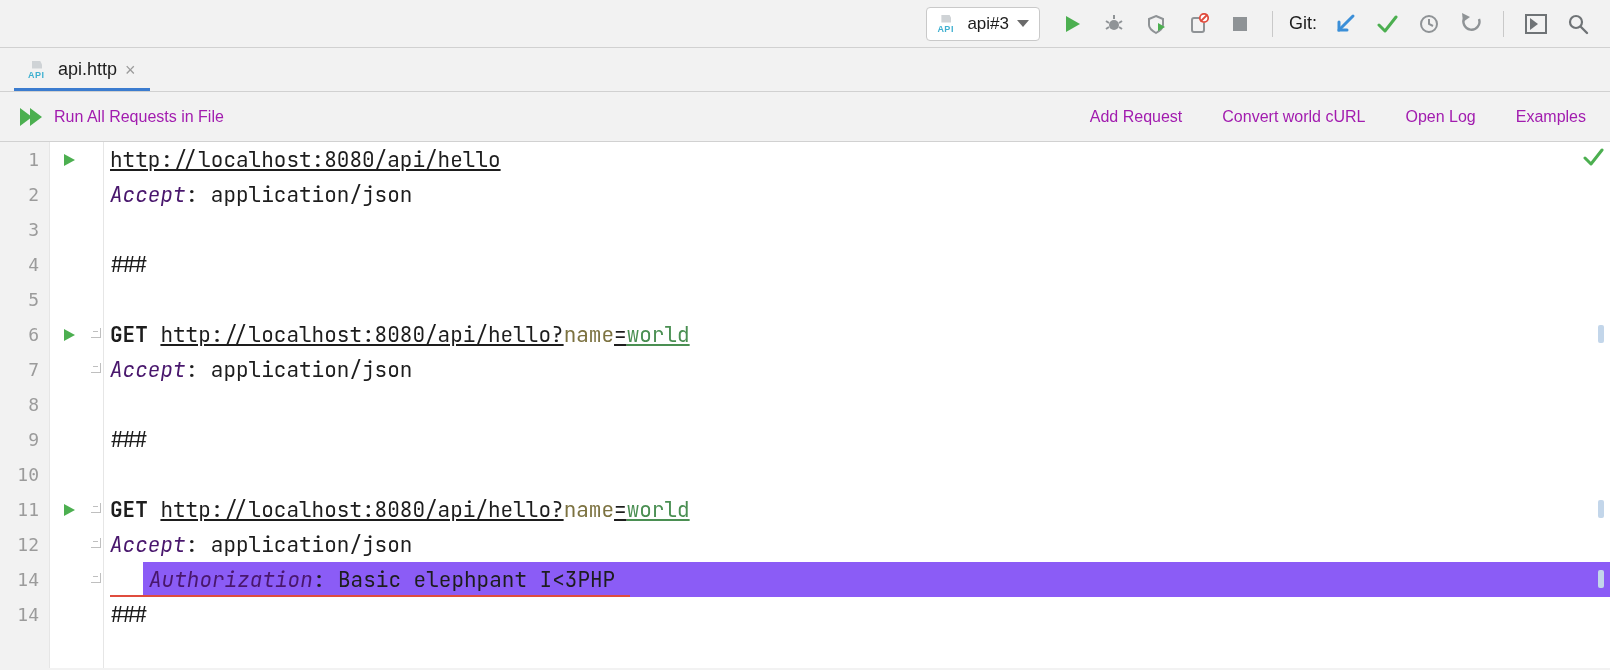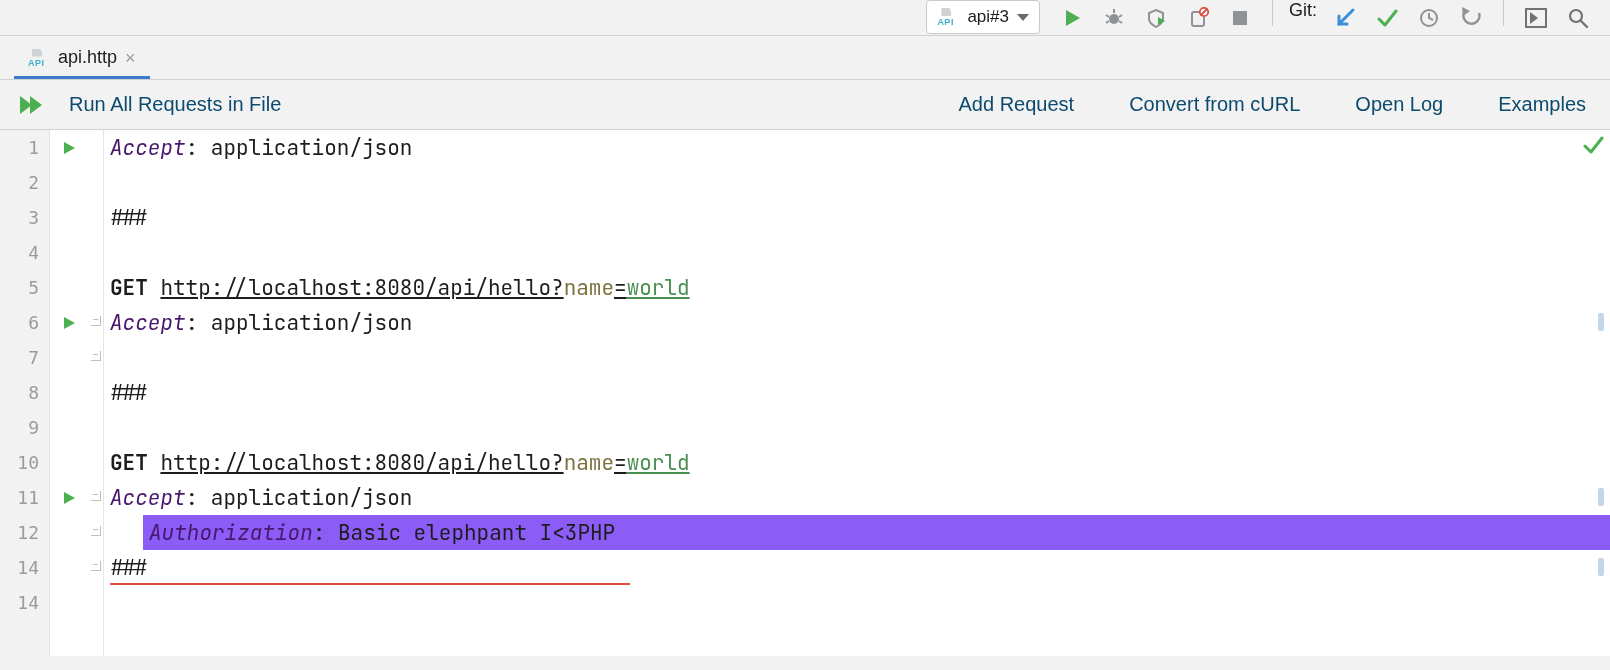--- a/index.html
+++ b/index.html
@@ -1,21 +1,22 @@
 <!DOCTYPE html>
 <html><head>
 <meta charset="utf-8">
 <style>
   * { box-sizing: border-box; margin: 0; padding: 0; }
   html, body { width: 1610px; height: 670px; font-family: -apple-system, "Segoe UI", Arial, sans-serif; background: #f2f2f2; overflow: hidden; }
 
   
   .top-toolbar {
-    height: 36px;
+    height: 48px;
     display: flex;
+    align-items: center;
     justify-content: flex-end;
     padding: 0 14px;
     gap: 6px;
     border-bottom: 1px solid #d1d1d1;
     background: #f2f2f2;
   }
   .run-combo {
     display: flex; align-items: center; gap: 8px;
     background: #fff; border: 1px solid #c9c9c9; border-radius: 4px;
     height: 34px; padding: 0 10px; margin-right: 8px;
@@ -54,21 +55,21 @@
   .file-tab .name { font-size: 18px; color: #1d1d1d; }
   .close-x { color: #9b9b9b; font-size: 18px; line-height: 1; }
 
   
   .http-bar {
     height: 50px; display: flex; align-items: center; justify-content: space-between;
     padding: 0 24px 0 18px; background: #f2f2f2; border-bottom: 1px solid #d1d1d1;
   }
   .http-left { display: flex; align-items: center; gap: 10px; }
   .http-right { display: flex; align-items: center; gap: 40px; }
-  .link { font-size: 20px; color: #0c4a6e; cursor: pointer; margin-left: 15px; }
+  .link { font-size: 16px; color: #a21caf; cursor: pointer; }
 
   
   .editor { display: flex; height: calc(670px - 50px - 44px - 50px); background: #fff; position: relative; }
   .gutter-nums { width: 50px; background: #f2f2f2; border-right: 1px solid #e6e6e6; }
   .gutter-run  { width: 38px; background: #fff; border-right: 0; }
   .gutter-fold { width: 16px; background: #fff; border-right: 1px solid #e6e6e6; }
   .code        { flex: 1; position: relative; font-family: "JetBrains Mono", Menlo, Consolas, monospace; font-size: 21px; }
   .row { height: 35px; line-height: 35px; }
   .num { text-align: right; padding-right: 10px; color: #9b9b9b; font-size: 18px; font-family: Menlo, Consolas, monospace; }
   .run-tri { display:flex; align-items:center; justify-content:center; }
@@ -194,21 +195,21 @@
 <div class="http-bar">
   <div class="http-left">
     <svg width="26" height="22" viewBox="0 0 26 22">
       <polygon points="2,2 14,11 2,20" fill="#4caf50"></polygon>
       <polygon points="12,2 24,11 12,20" fill="#4caf50"></polygon>
     </svg>
     <span class="link">Run All Requests in File</span>
   </div>
   <div class="http-right">
     <span class="link">Add Request</span>
-    <span class="link">Convert from cURL</span>
+    <span class="link">Convert world cURL</span>
     <span class="link">Open Log</span>
     <span class="link">Examples</span>
   </div>
 </div>
 
 <div class="editor">
   <div class="gutter-nums" id="g-nums">
       <div class="row num">1</div>
       <div class="row num">2</div>
       <div class="row num">3</div>
@@ -275,20 +276,21 @@
       </div>
       <div class="row fold">
         <span class="fold-mark"></span>
       </div>
       <div class="row fold"></div>
     </div>
   <div class="code" id="code">
     <svg class="check" width="22" height="22" viewBox="0 0 22 22">
         <polyline points="3,12 9,18 20,4" fill="none" stroke="#4caf50" stroke-width="3" stroke-linecap="round" stroke-linejoin="round"></polyline>
       </svg>
+  <div class="row"><span class="c-url">http://localhost:8080/api/hello</span></div>
       <div class="row"><span class="c-header">Accept</span><span class="c-plain">: application/json</span></div>
       <div class="row">&nbsp;</div>
       <div class="row"><span class="c-sep">###</span></div>
       <div class="row">&nbsp;</div>
       <div class="row"><span class="c-method">GET</span> <span class="c-url">http://localhost:8080/api/hello?</span><span class="c-qname">name</span><span class="c-url">=</span><span class="c-qval">world</span></div>
       <div class="right-hint" style="top: 183px;"></div>
       <div class="row"><span class="c-header">Accept</span><span class="c-plain">: application/json</span></div>
       <div class="row">&nbsp;</div>
       <div class="row"><span class="c-sep">###</span></div>
       <div class="row">&nbsp;</div>

